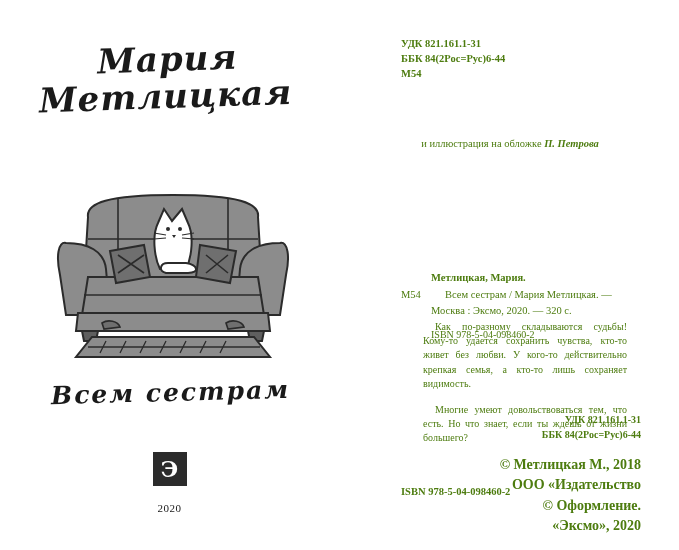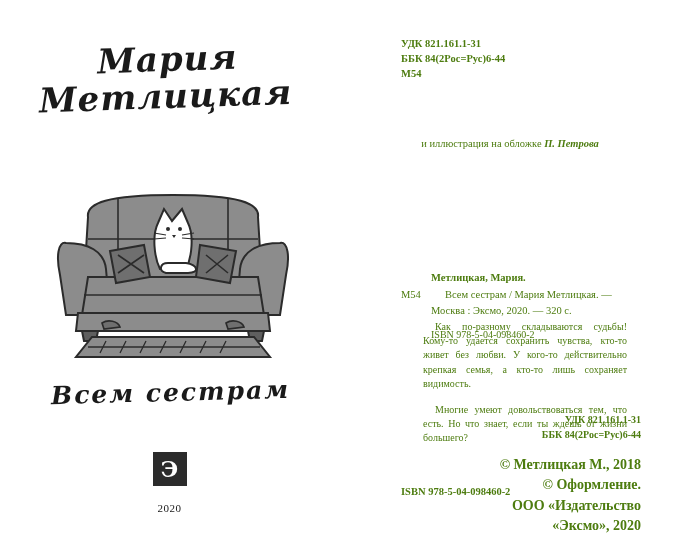--- a/index.html
+++ b/index.html
@@ -336,21 +336,21 @@
       <p>Многие умеют довольствоваться тем, что есть. Но что знает, если ты ждешь от жизни большего?</p>
     </div>
 
     <div class="udk-repeat">
       <div>УДК 821.161.1-31</div>
       <div>ББК 84(2Рос=Рус)6-44</div>
     </div>
 
     <div class="rights-block">
       <div>© Метлицкая М., 2018</div>
+      <div>ООО «Издательство</div>
       <div>© Оформление.</div>
-      <div>ООО «Издательство</div>
       <div>«Эксмо», 2020</div>
     </div>
 
     <div class="isbn-final">ISBN 978-5-04-098460-2</div>
   </div>
 
 </div>
 
 </body></html>

